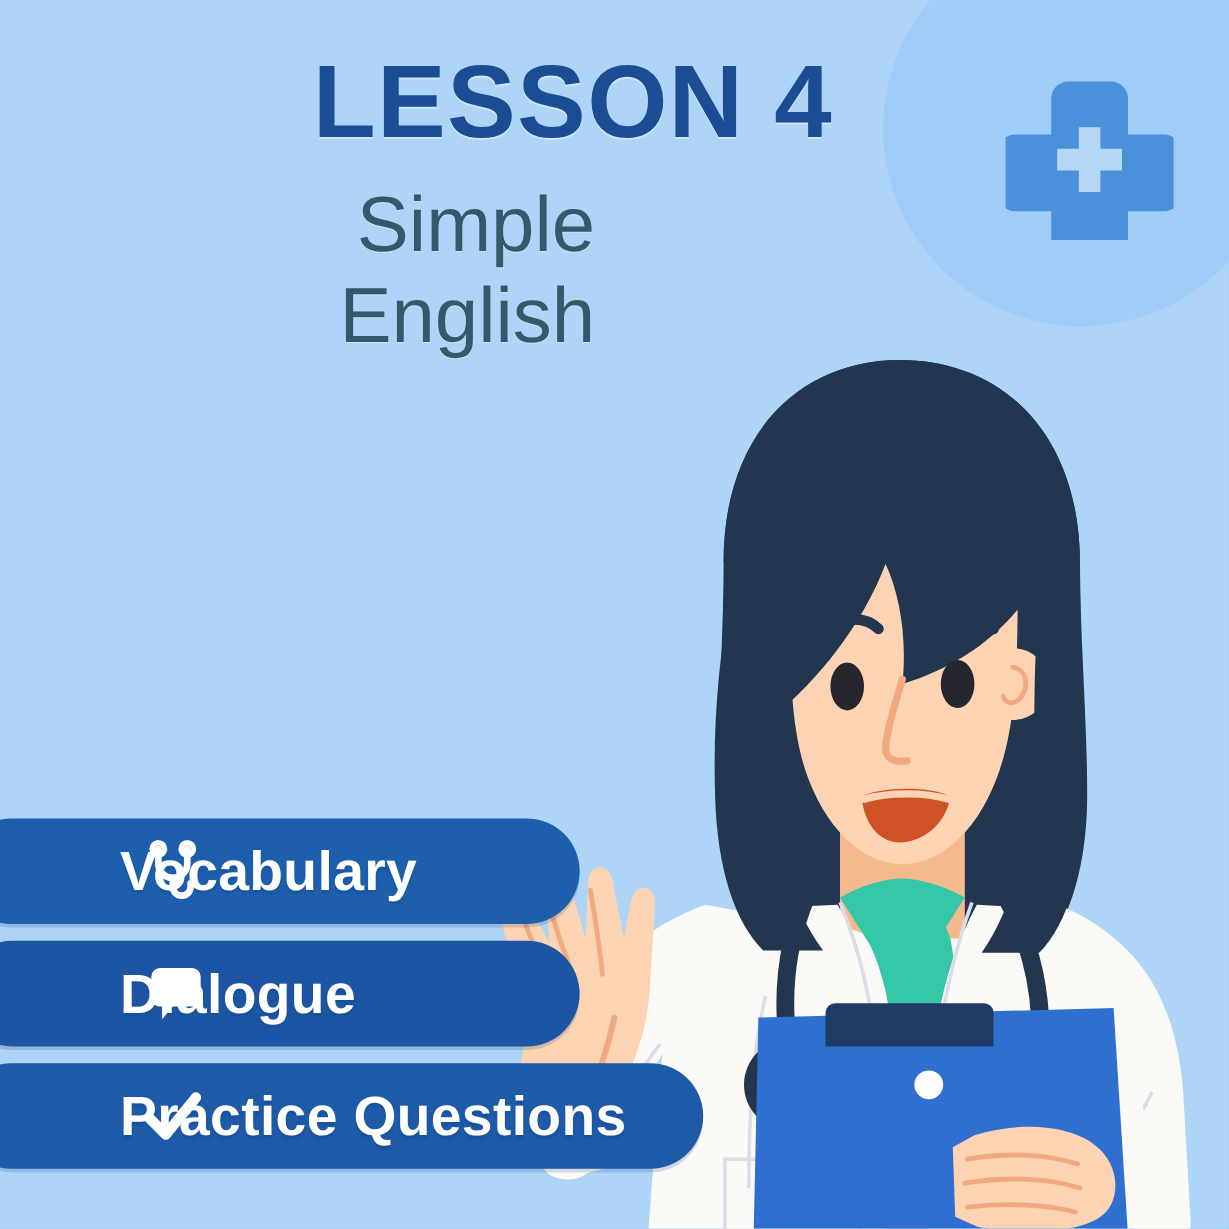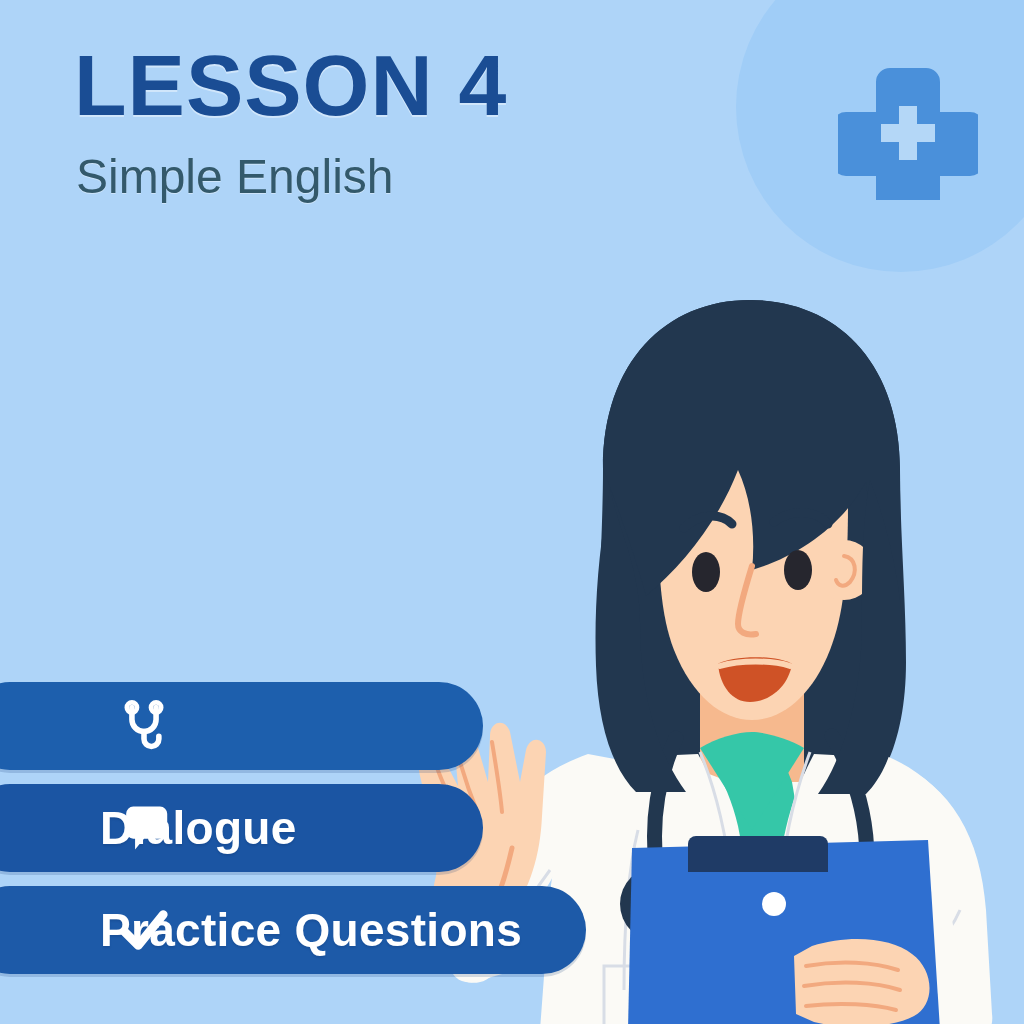--- a/index.html
+++ b/index.html
@@ -36,20 +36,21 @@
     width: 140px;
     height: 140px;
   }
 
   
   .headline {
     position: absolute;
     left: 74px;
     top: 44px;
     width: 620px;
+    text-align: right;
   }
   .lesson-line {
     font-size: 86px;
     line-height: 0.96;
     font-weight: bold;
     letter-spacing: 1px;
     color: #1a4d94;
     text-transform: uppercase;
     text-shadow: 0 2px 0 rgba(255,255,255,.42);
     margin: 0 0 14px 0;
@@ -61,21 +62,21 @@
     font-weight: bold;
     letter-spacing: 0px;
     color: #1a4d94;
     text-transform: uppercase;
     text-shadow: 0 2px 0 rgba(255,255,255,.42);
     margin: 0;
     white-space: nowrap;
   }
   .subtitle {
     margin: 22px 0 0 2px;
-    font-size: 48px;
+    font-size: 65px;
     line-height: 1.18;
     font-weight: 400;
     color: #33596b;
     text-shadow: 0 1px 0 rgba(255,255,255,.38);
     max-width: 420px;
   }
   .subtitle .sub-l { display: block; }
 
   
   .pills {
@@ -281,20 +282,21 @@
     <div class="pill pill-1">
       <div class="pill-inner">
         <span class="pill-icon">
           <svg viewBox="0 0 56 56" width="52" height="52" aria-hidden="true">
             <path d="M15 8 v13 a13 13 0 0 0 26 0 v-13" fill="none" stroke="#ffffff" stroke-width="6" stroke-linecap="round"></path>
             <circle cx="15" cy="8" r="5.5" fill="none" stroke="#ffffff" stroke-width="5"></circle>
             <circle cx="41" cy="8" r="5.5" fill="none" stroke="#ffffff" stroke-width="5"></circle>
             <path d="M28 34 v8 a8 8 0 0 0 8 8 a8 8 0 0 0 8 -8 v-3" fill="none" stroke="#ffffff" stroke-width="6" stroke-linecap="round"></path>
           </svg>
         </span>
+        <span class="pill-label">Vocabulary</span>
       </div>
     </div>
 
     <div class="pill pill-2">
       <div class="pill-inner">
         <span class="pill-icon">
           <svg viewBox="0 0 56 56" width="50" height="50" aria-hidden="true">
             <path d="M8 12 a8 8 0 0 1 8 -8 h30 a8 8 0 0 1 8 8 v20 a8 8 0 0 1 -8 8 h-18
                      l-10 12 v-12 h-2 a8 8 0 0 1 -8 -8 z" fill="#ffffff"></path>
           </svg>

